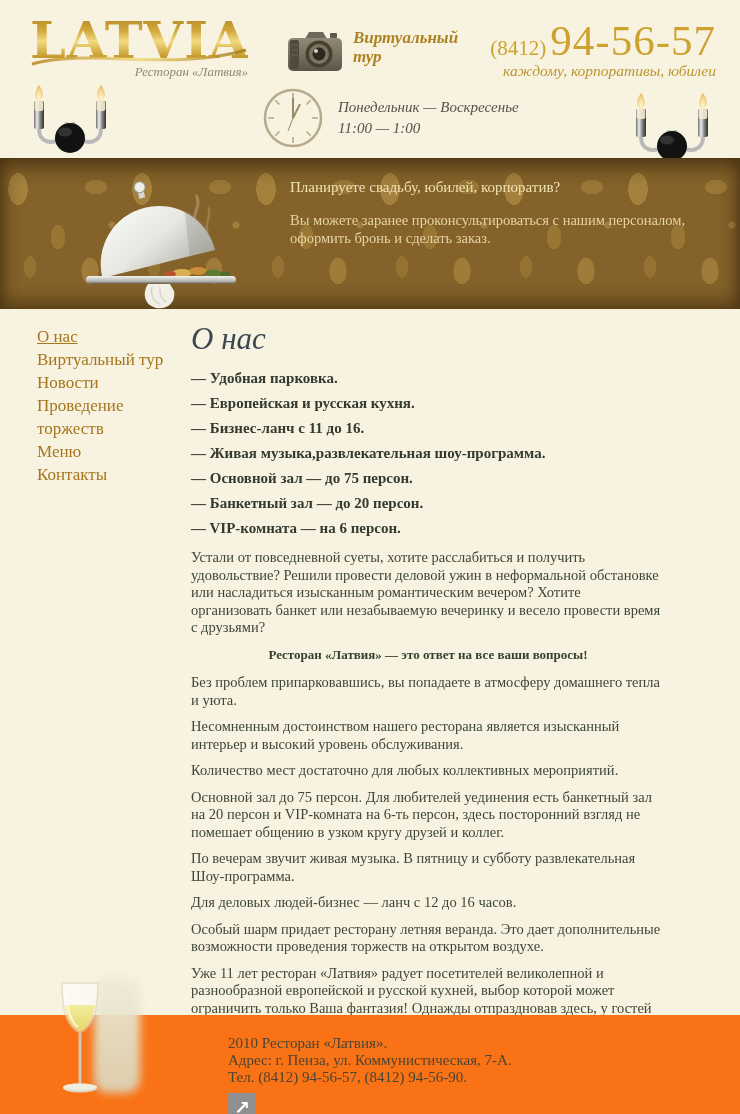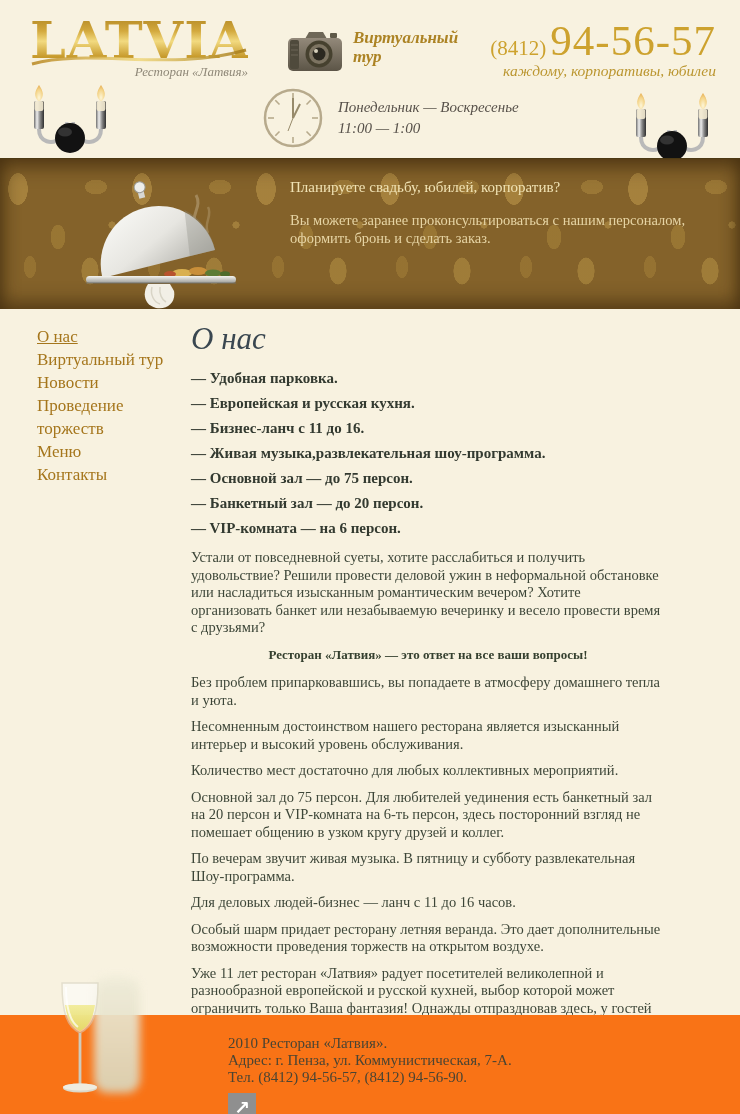--- a/index.html
+++ b/index.html
@@ -288,21 +288,21 @@
           <p class="para">Без проблем припарковавшись, вы попадаете в атмосферу домашнего тепла и уюта.</p>
 
           <p class="para">Несомненным достоинством нашего ресторана является изысканный интерьер и высокий уровень обслуживания.</p>
 
           <p class="para">Количество мест достаточно для любых коллективных мероприятий.</p>
 
           <p class="para">Основной зал до 75 персон. Для любителей уединения есть банкетный зал на 20 персон и VIP-комната на 6-ть персон, здесь посторонний взгляд не помешает общению в узком кругу друзей и коллег.</p>
 
           <p class="para">По вечерам звучит живая музыка. В пятницу и субботу развлекательная Шоу-программа.</p>
 
-          <p class="para">Для деловых людей-бизнес — ланч с 11 до 16 часов.</p>
+          <p class="para">Для деловых людей-бизнес — ланч с 12 до 16 часов.</p>
 
           <p class="para">Особый шарм придает ресторану летняя веранда. Это дает дополнительные возможности проведения торжеств на открытом воздухе.</p>
 
           <p class="para">Уже 11 лет ресторан «Латвия» радует посетителей великолепной и разнообразной европейской и русской кухней, выбор которой может ограничить только Ваша фантазия! Однажды отпраздновав здесь, у гостей не возникает желания на следующее торжество искать другое место, это потому, что индивидуальный подход к каждому пожеланию гостя- норма, а не исключение.</p>
 
           <p class="para bold-center">Ждем Вас с 11 утра до 1 ночи!</p>
         </div>
     </main>
   </div>
 

